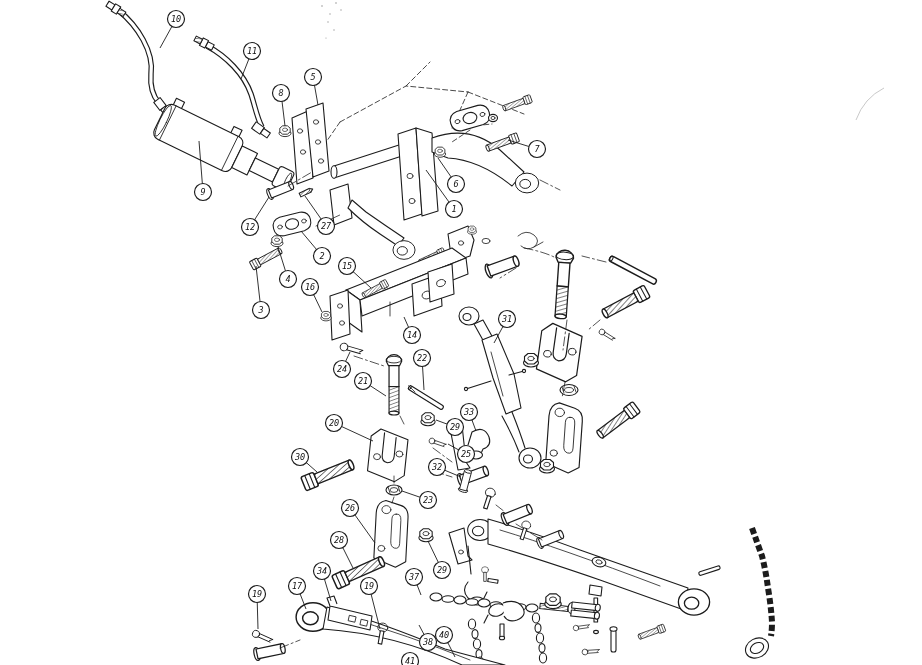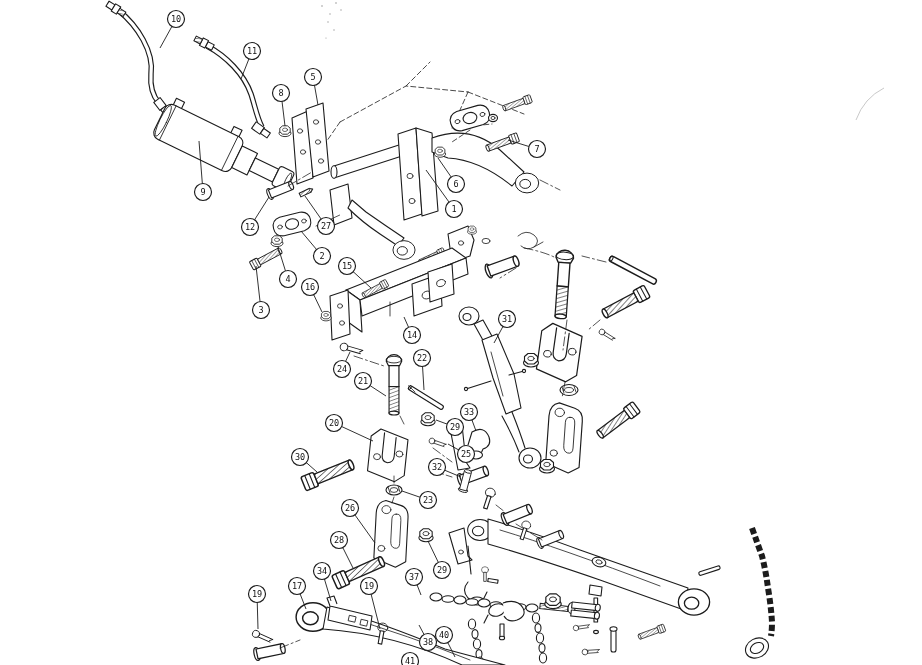--- a/index.html
+++ b/index.html
@@ -1,16 +1,16 @@
 <!DOCTYPE html>
 <html><head>
 <meta charset="utf-8">
 <style>
   html,body{margin:0;padding:0;background:#fff;}
-  .page{width:922px;height:665px;background:#ffffff;overflow:hidden;position:relative;}
+  .page{width:922px;height:665px;background:#ffffff;overflow:hidden;position:relative;font-style:italic;}
   svg{display:block}
   .ln{fill:none;stroke:#1c1c1c;stroke-width:1.1;stroke-linecap:round;stroke-linejoin:round}
   .thin{stroke-width:0.8}
   .fw{fill:#ffffff;stroke:#1c1c1c;stroke-width:1.1;stroke-linejoin:round}
   .thr{fill:url(#thr);stroke:#1c1c1c;stroke-width:1}
   .dash{stroke-dasharray:5 3;stroke-width:0.8}
   .dd{stroke-dasharray:9 3 2 3;stroke-width:0.75}
   .leader{stroke:#1c1c1c;stroke-width:0.9;fill:none}
   .co{fill:#fff;stroke:#1c1c1c;stroke-width:1.15}
   .ct{font-family:"DejaVu Sans Mono",monospace;font-size:8.5px;fill:#111;text-anchor:middle}

